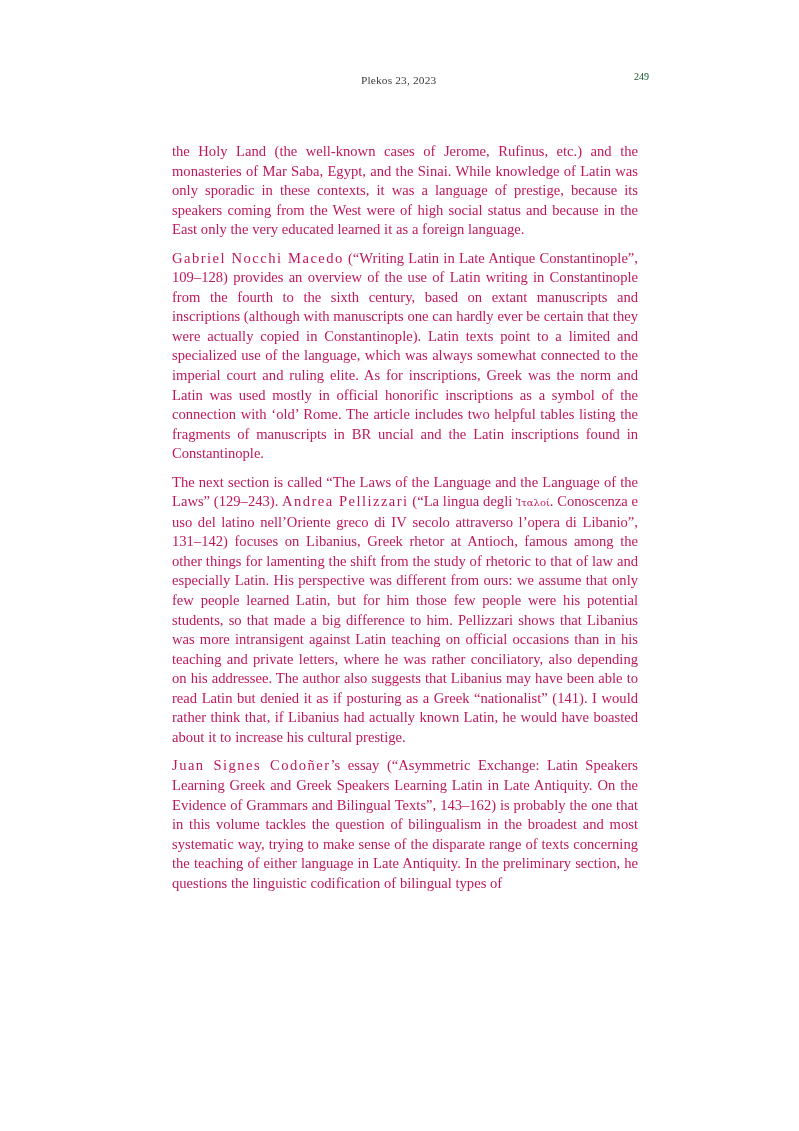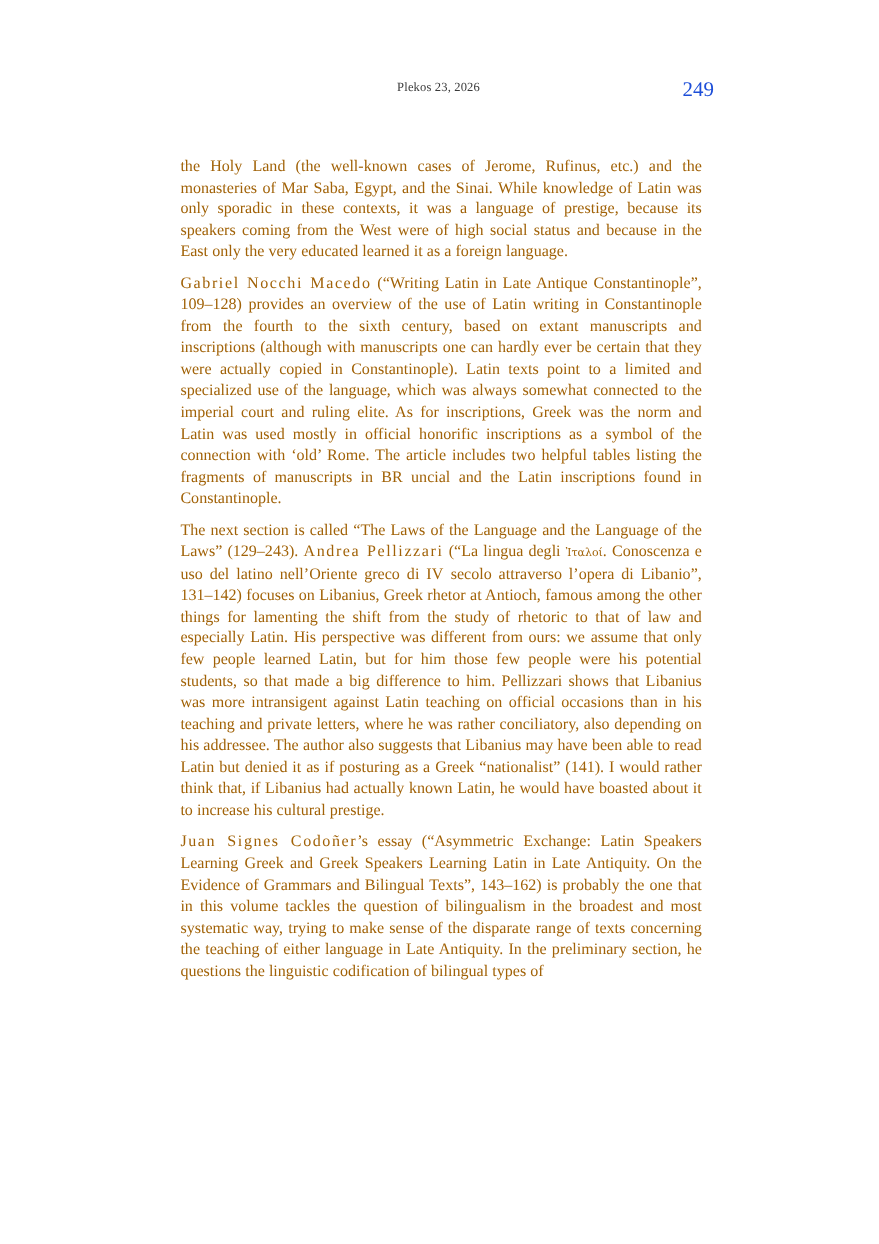--- a/index.html
+++ b/index.html
@@ -38,42 +38,42 @@
     top: 3px;
     font-size: 11.4px;
     letter-spacing: 0.15px;
     color: #3a3a3a;
     white-space: nowrap;
   }
   .running-head .folio {
     position: absolute;
     right: -6px;
     top: 0px;
-    font-size: 19px;
-    color: #1d4ed8;
+    font-size: 10px;
+    color: #14532d;
     white-space: nowrap;
   }
 
   
   .textblock {
     position: absolute;
     left: 164px;
     top: 142px;
     width: 474px;
   }
 
   p.para {
-    margin: 0 0 9px 0;
+    margin: 0 0 9px 8px;
     font-size: 14.6px;
     line-height: 19.55px;
     text-align: justify;
     text-justify: inter-word;
     hyphens: none;
     word-spacing: 0.1px;
-    color: #a16207;
+    color: #be185d;
   }
   p.para:last-child { margin-bottom: 0; }
 
   
   .tracked {
     letter-spacing: 1.45px;
     font-family: Liberation Serif, serif;
   }
 
   
@@ -86,21 +86,21 @@
     font-family: "DejaVu Serif", "Liberation Serif", serif;
     font-size: 10px;
   }
 </style>
 </head>
 <body>
 
 <div class="page">
 
   <div class="running-head">
-    <span class="journal">Plekos 23, 2026</span>
+    <span class="journal">Plekos 23, 2023</span>
     <span class="folio">249</span>
   </div>
 
   <div class="textblock" id="textblock">
       <p class="para"><span>the Holy Land (the well-known cases of Jerome, Rufinus, etc.) and the monasteries of Mar Saba, Egypt, and the Sinai. While knowledge of Latin was only sporadic in these contexts, it was a language of prestige, because its speakers coming from the West were of high social status and because in the East only the very educated learned it as a foreign language.</span></p>
       <p class="para"><span class="tracked">Gabriel Nocchi Macedo</span><span> (“Writing Latin in Late Antique Constantinople”, 109–128) provides an overview of the use of Latin writing in Constantinople from the fourth to the sixth century, based on extant manuscripts and inscriptions (although with manuscripts one can hardly ever be certain that they were actually copied in Constantinople). Latin texts point to a limited and specialized use of the language, which was always somewhat connected to the imperial court and ruling elite. As for inscriptions, Greek was the norm and Latin was used mostly in official honorific inscriptions as a symbol of the connection with ‘old’ Rome. The article includes two helpful tables listing the fragments of manuscripts in BR uncial and the Latin inscriptions found in Constantinople.</span></p>
       <p class="para"><span>The next section is called “The Laws of the Language and the Language of the Laws” (129–243). </span><span class="tracked">Andrea Pellizzari</span><span> (“La lingua degli </span><span class="greek">Ἰταλοί</span><span>. Conoscenza e uso del latino nell’Oriente greco di </span><span class="smallcaps">IV</span><span> secolo attraverso l’opera di Libanio”, 131–142) focuses on Libanius, Greek rhetor at Antioch, famous among the other things for lamenting the shift from the study of rhetoric to that of law and especially Latin. His perspective was different from ours: we assume that only few people learned Latin, but for him those few people were his potential students, so that made a big difference to him. Pellizzari shows that Libanius was more intransigent against Latin teaching on official occasions than in his teaching and private letters, where he was rather conciliatory, also depending on his addressee. The author also suggests that Libanius may have been able to read Latin but denied it as if posturing as a Greek “nationalist” (141). I would rather think that, if Libanius had actually known Latin, he would have boasted about it to increase his cultural prestige.</span></p>
       <p class="para"><span class="tracked">Juan Signes Codoñer</span><span>’s essay (“Asymmetric Exchange: Latin Speakers Learning Greek and Greek Speakers Learning Latin in Late Antiquity. On the Evidence of Grammars and Bilingual Texts”, 143–162) is probably the one that in this volume tackles the question of bilingualism in the broadest and most systematic way, trying to make sense of the disparate range of texts concerning the teaching of either language in Late Antiquity. In the preliminary section, he questions the linguistic codification of bilingual types of</span></p>
     </div>
 

